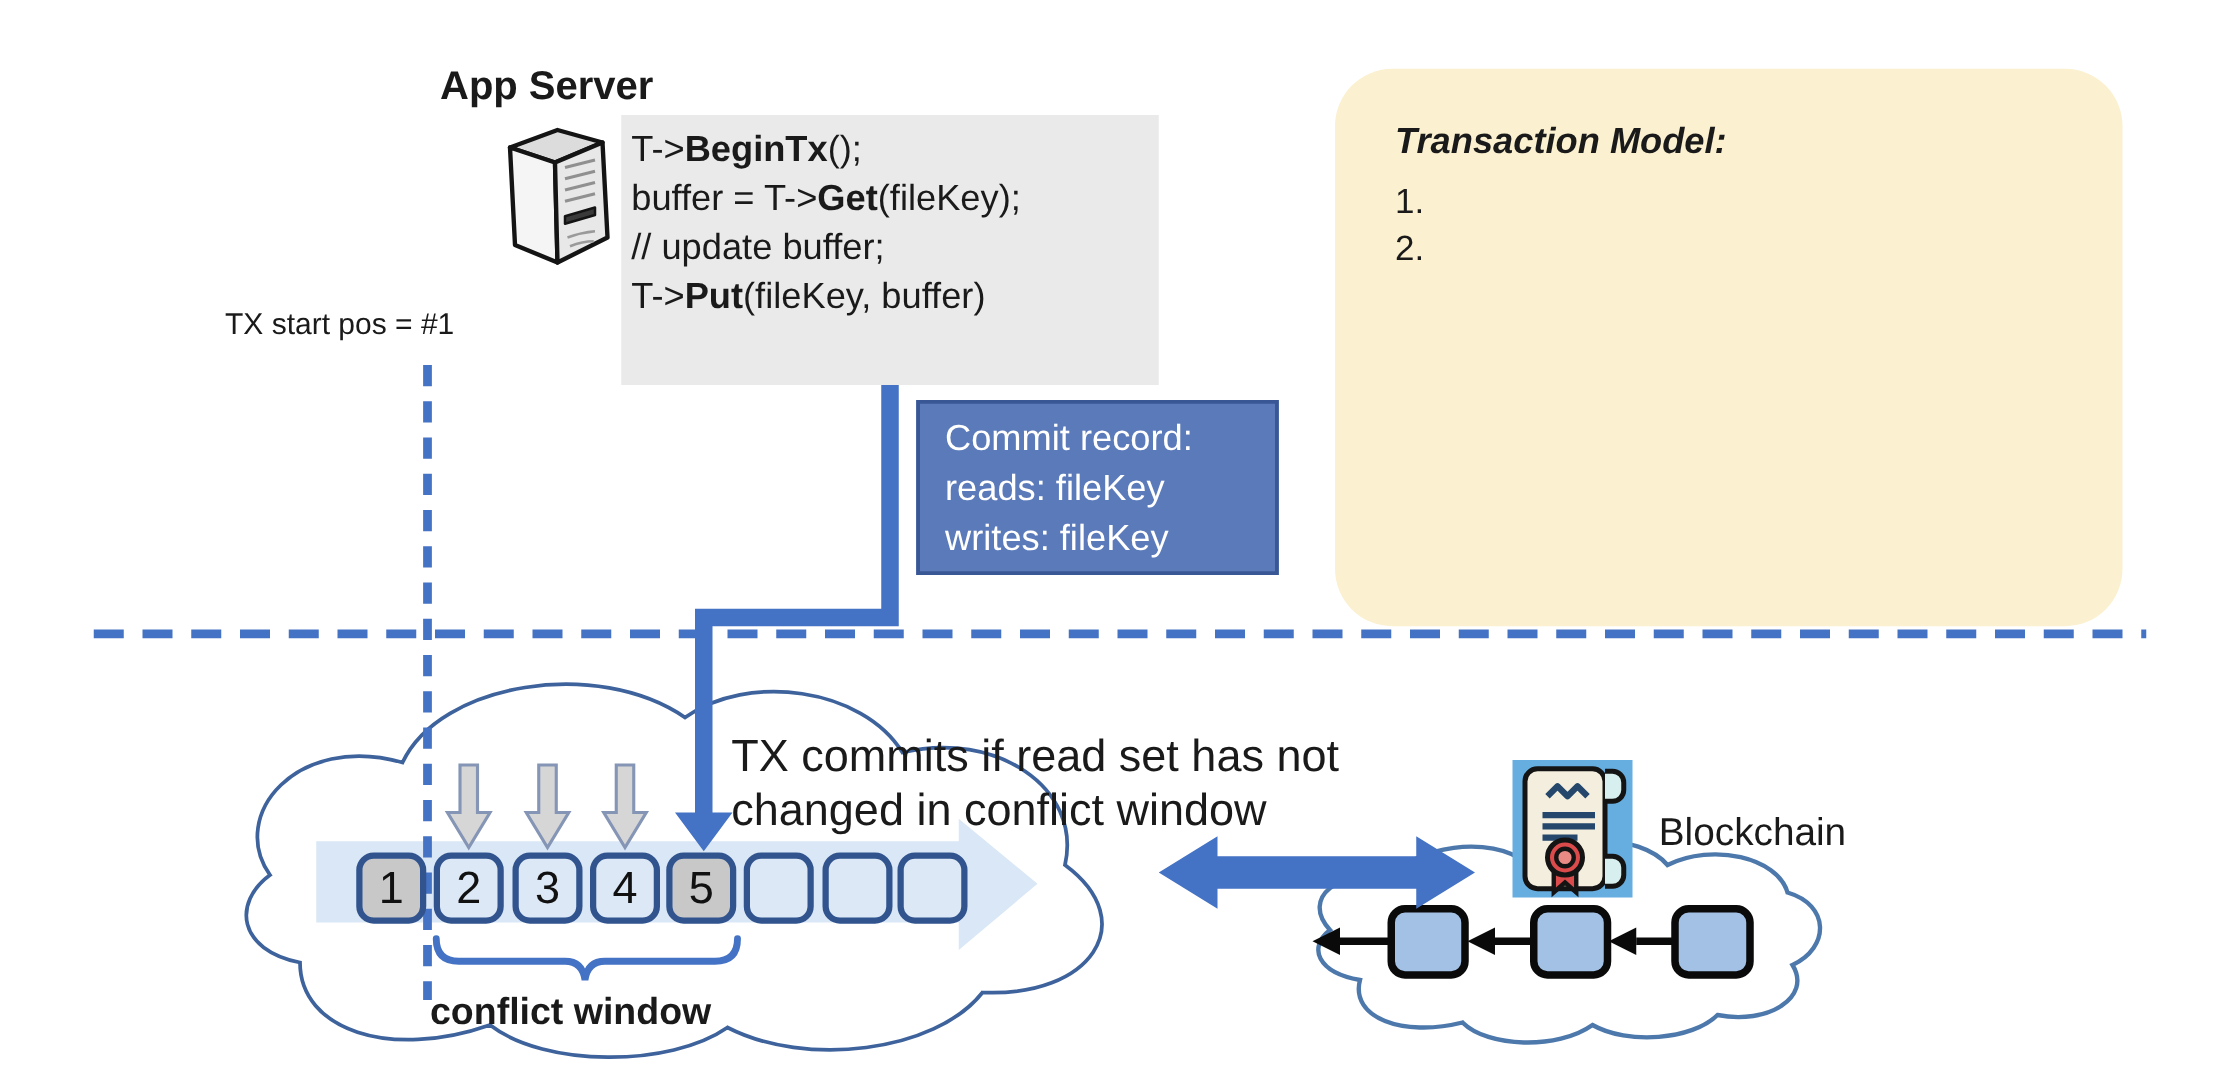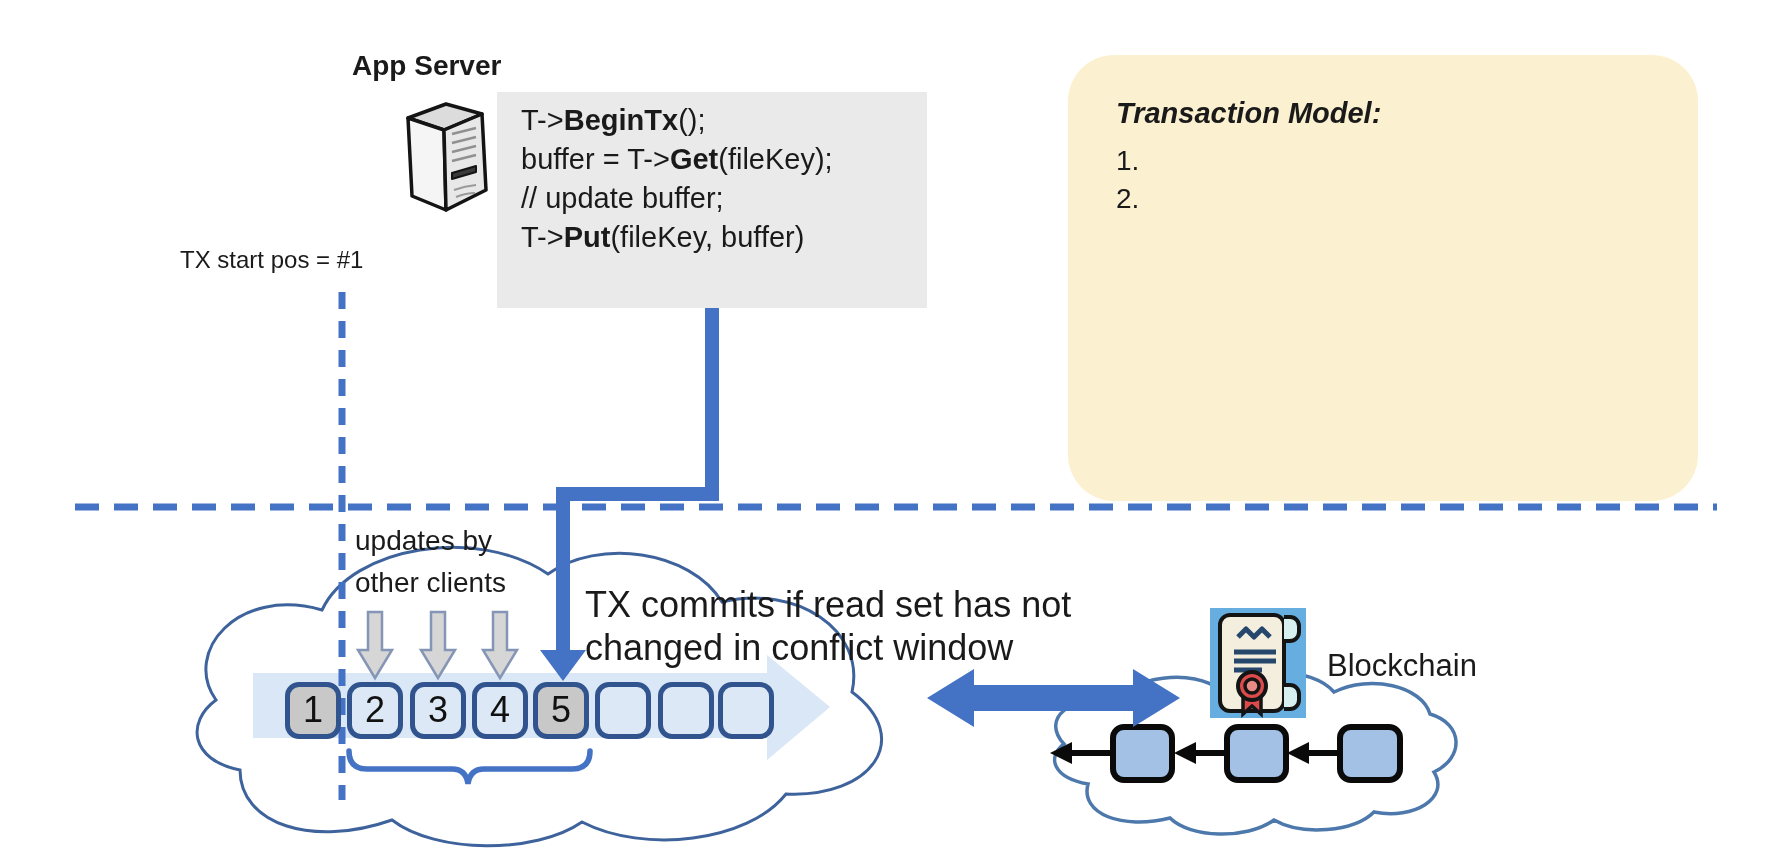--- a/index.html
+++ b/index.html
@@ -9,25 +9,25 @@
     --chain-block-fill:#A3C1E5; --cert-bg:#66AEE0; --seal-red:#DC4B4B; --gray-arrow-fill:#D6D6D6;
     --gray-arrow-stroke:#8595B5; --text-black:#1A1A1A;
   }
   *{margin:0;padding:0;box-sizing:border-box}
   html,body{width:1780px;height:868px;background:#fff;overflow:hidden;
             font-family:"Liberation Sans",sans-serif;color:var(--text-black)}
   #canvas{position:relative;width:1780px;height:868px}
   #art{position:absolute;left:0;top:0;pointer-events:none}
   .abs{position:absolute}
 
-  .h1{font-size:28px;font-weight:bold}
+  .h1{font-size:32px;font-weight:bold}
 
   #app-server-label{left:352px;top:50px}
   #code-block{left:497px;top:92px;width:430px;height:216px;background:var(--code-bg);
-              padding:9px 0 0 24px;font-size:29px;line-height:39px}
+              padding:9px 0 0 8px;font-size:29px;line-height:39px}
   .code-line .b{font-weight:bold}
   #tx-start-label{left:180px;top:246px;font-size:24px}
   #commit-box{left:733px;top:320px;width:290px;height:140px;background:var(--commit-fill);
               border:3px solid var(--commit-border);color:var(--commit-text);
               padding:8px 0 0 20px;font-size:29px;line-height:40px}
   #note-box{left:1068px;top:55px;width:630px;height:446px;background:var(--note-bg);
             border-radius:46px;padding:42px 30px 0 48px}
   #note-title{font-size:29px;font-weight:bold;font-style:italic;margin-bottom:12px}
   .model-item{display:flex;font-size:28px;line-height:38px}
   .model-item .num{width:46px;flex:none}
@@ -135,32 +135,33 @@
     <div>
         <div class="code-line"><span>T-&gt;</span><span class="b">BeginTx</span><span>();</span></div>
         <div class="code-line"><span>buffer = T-&gt;</span><span class="b">Get</span><span>(fileKey);</span></div>
         <div class="code-line"><span>// update buffer;</span></div>
         <div class="code-line"><span>T-&gt;</span><span class="b">Put</span><span>(fileKey, buffer)</span></div>
       </div>
   </div>
 
   <div id="tx-start-label" class="abs">TX start pos = #1</div>
 
+  <div id="commit-box" class="abs">Commit record:<br>reads: fileKey<br>writes: fileKey</div>
 
   <div id="note-box" class="abs">
     <div id="note-title">Transaction Model:</div>
     <div>
         <div class="model-item">
           <span class="num">1.</span>
         </div>
         <div class="model-item">
           <span class="num">2.</span>
         </div>
       </div>
   </div>
 
-  <div id="updates-label" class="abs">updates by<br>other clients</div>
 
   <div id="tx-commits-label" class="abs">TX commits if read set has not<br>changed in conflict window</div>
 
+  <div id="conflict-window-label" class="abs">conflict window</div>
 
   <div id="blockchain-label" class="abs">Blockchain</div>
 </div>
 
 </body></html>

